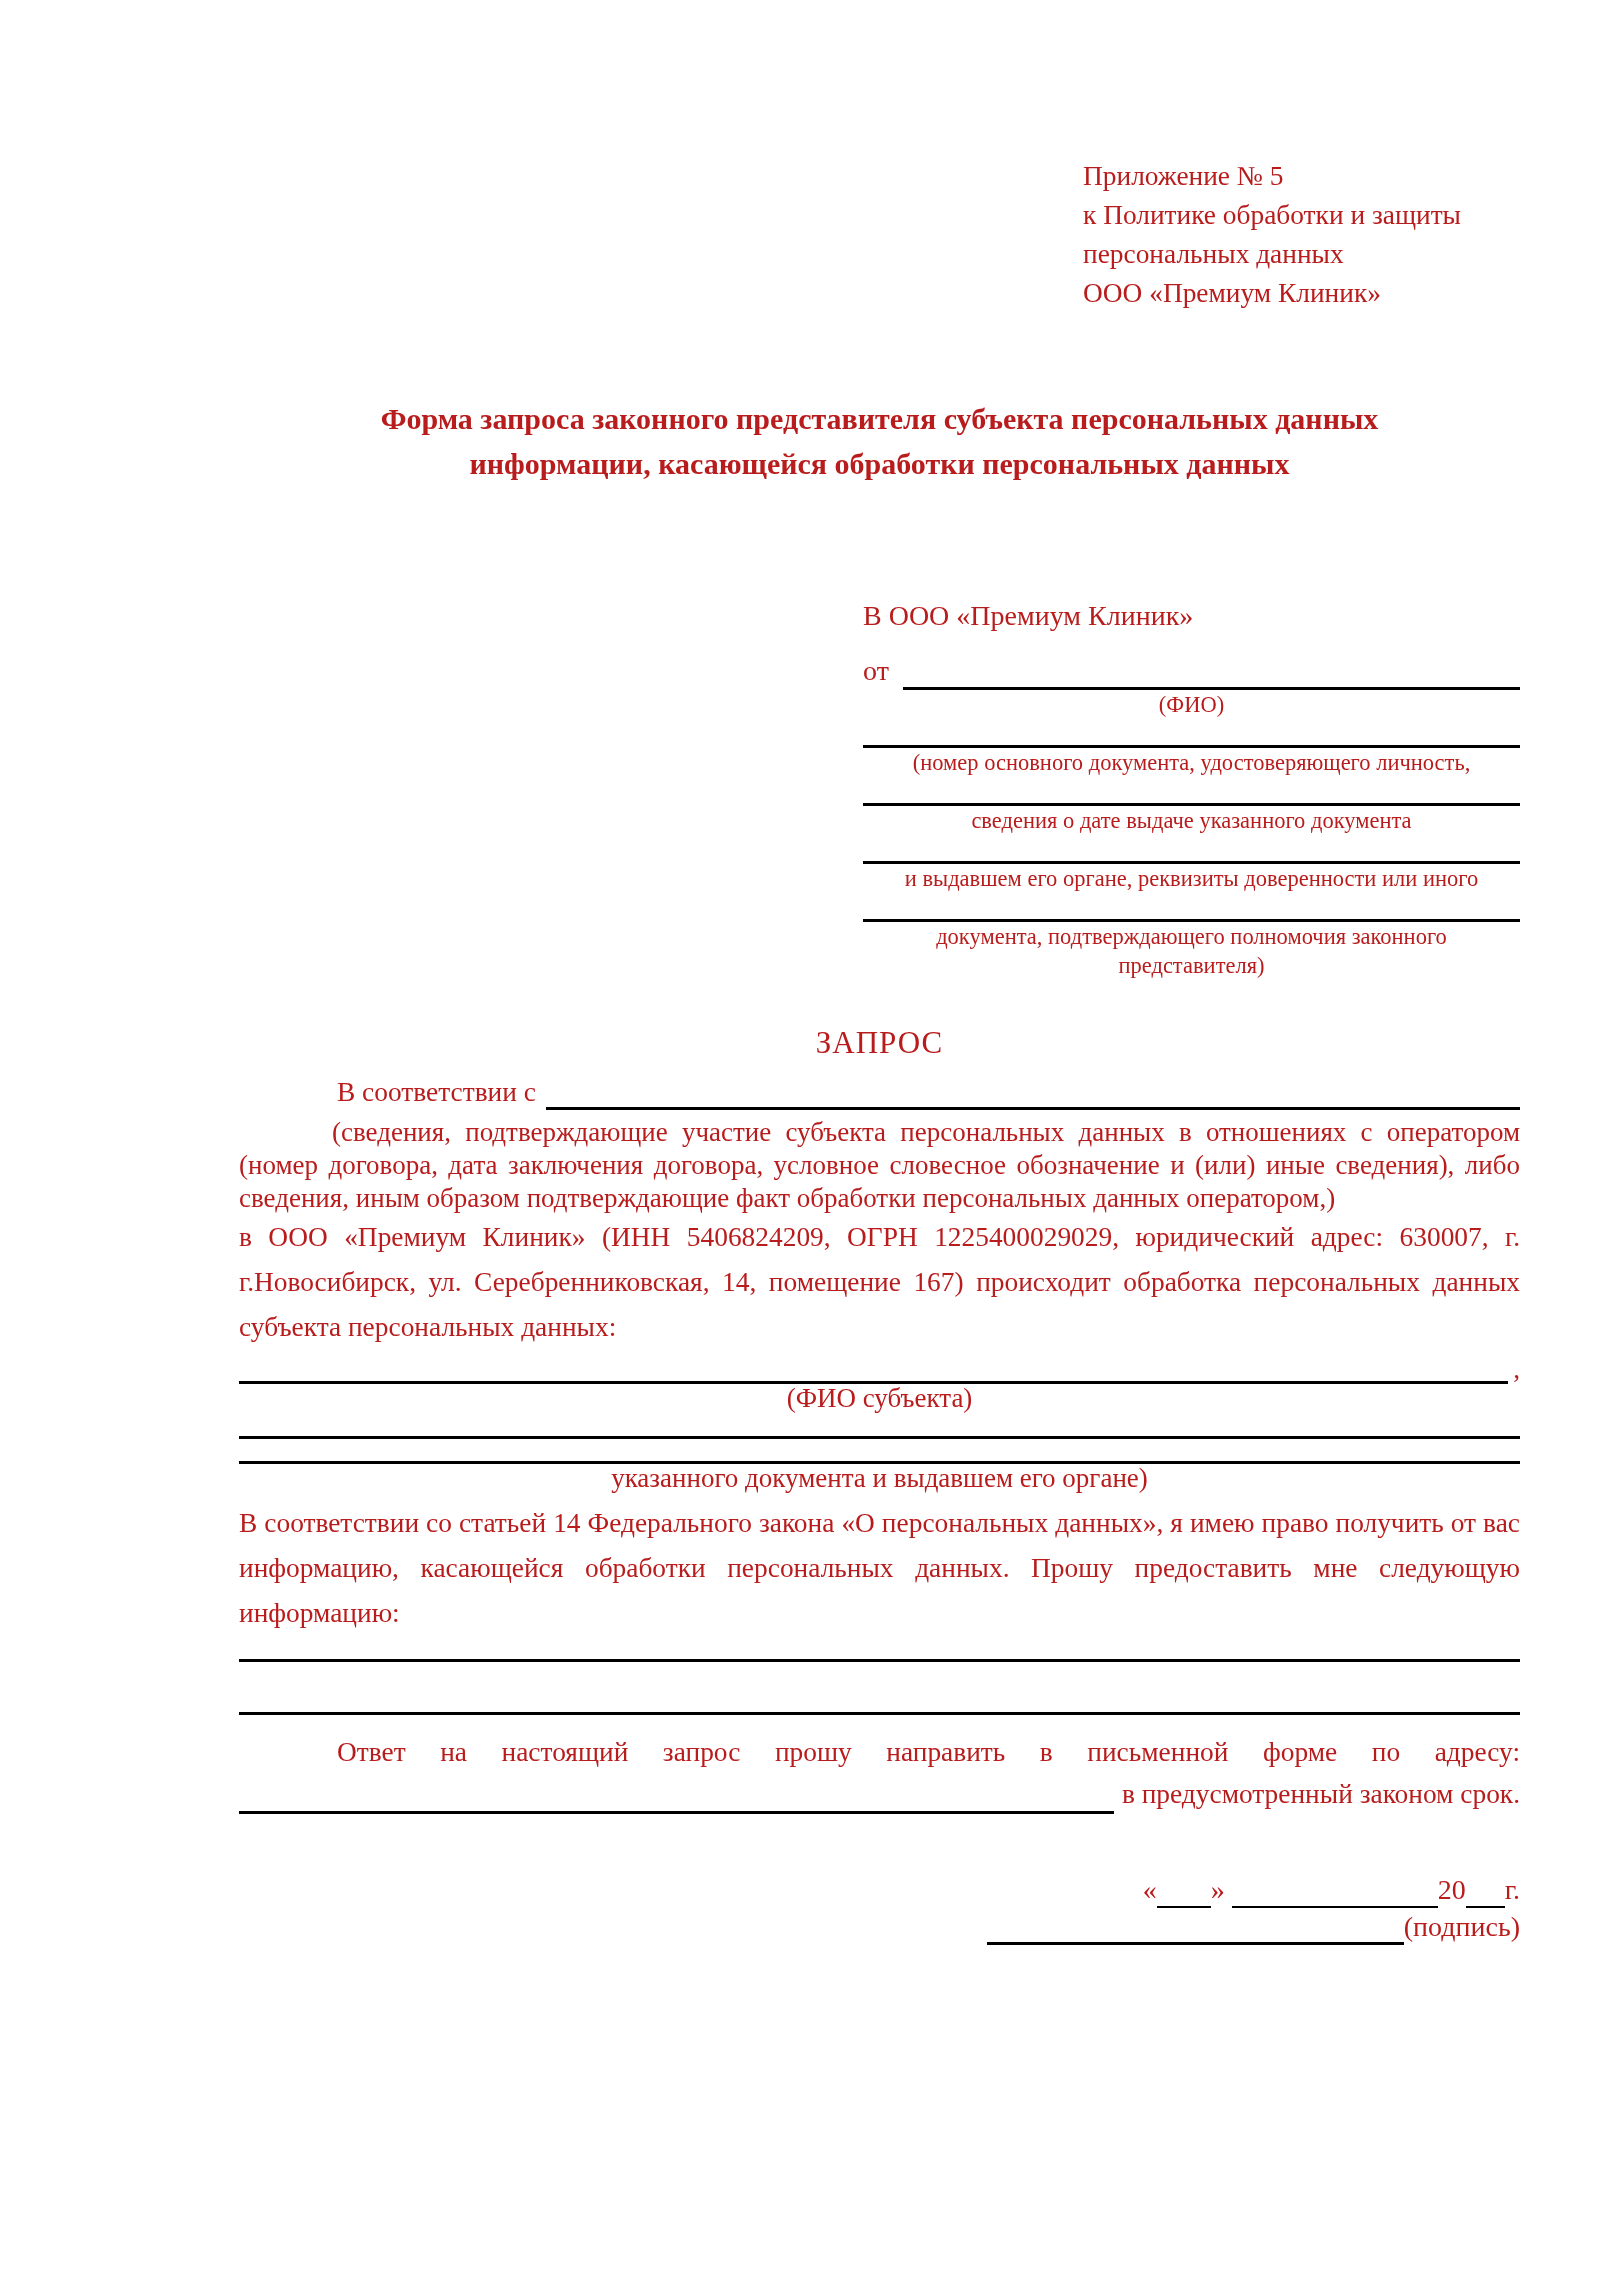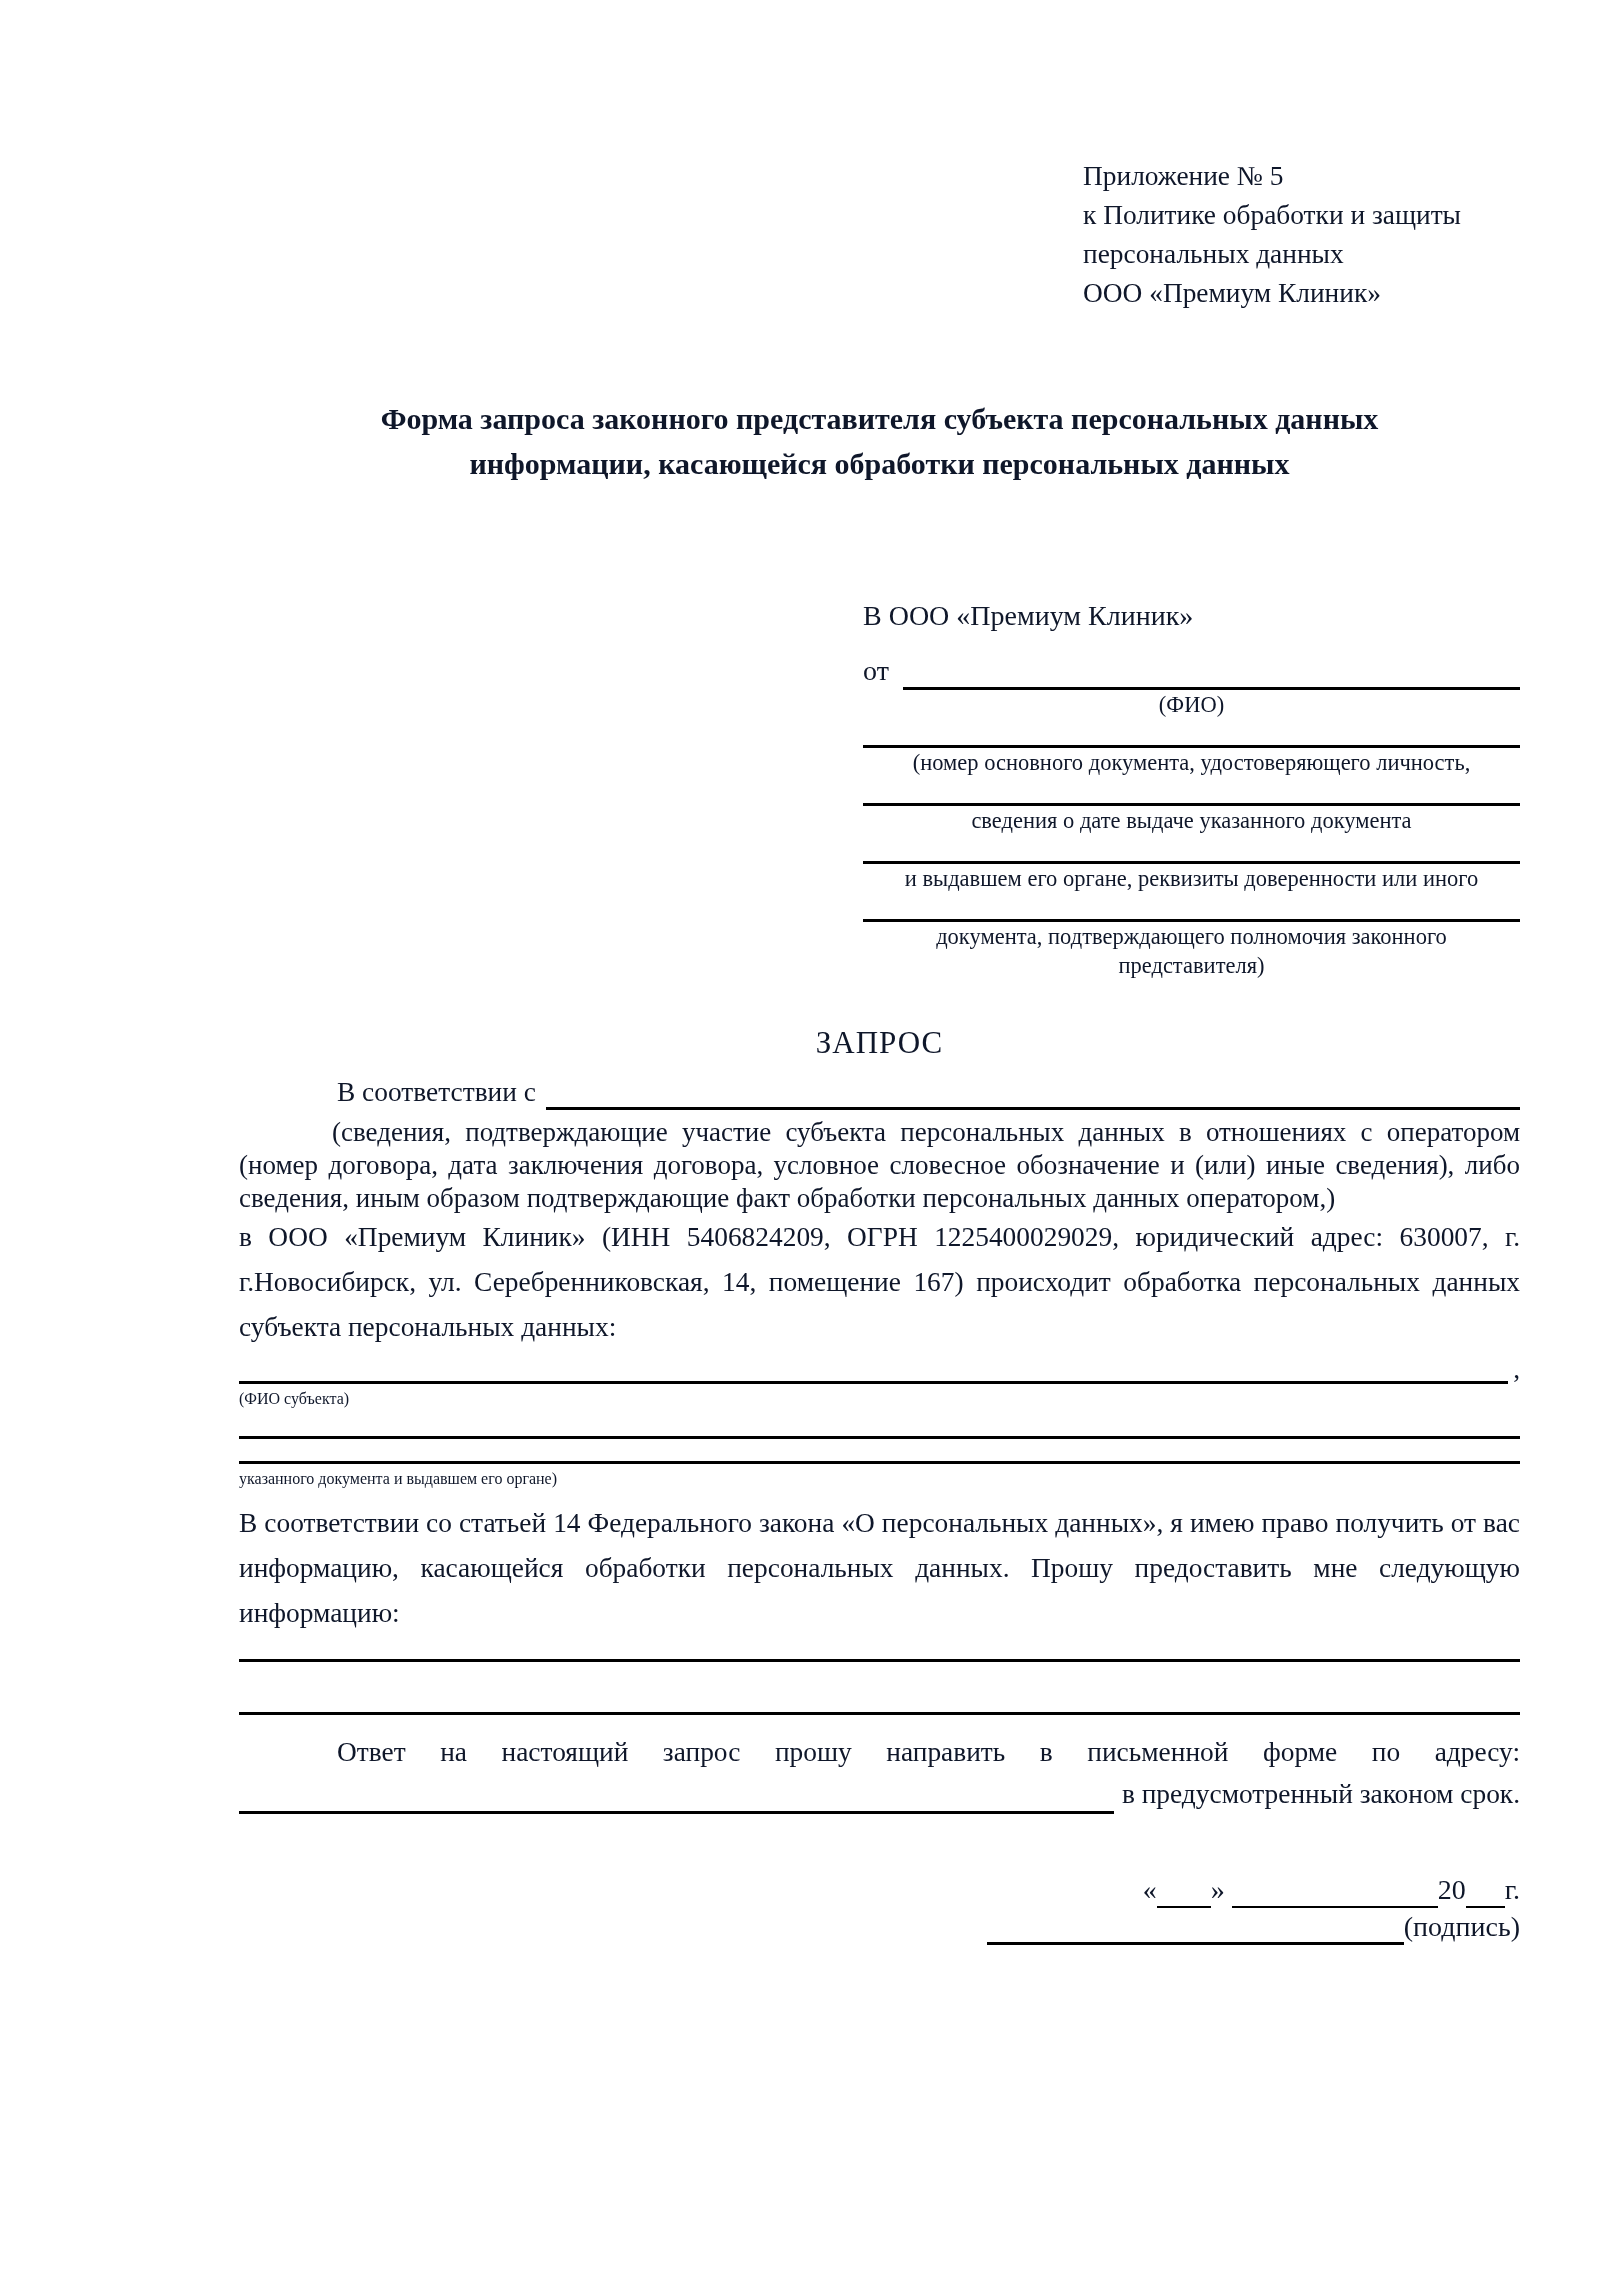--- a/index.html
+++ b/index.html
@@ -3,21 +3,21 @@
 <meta charset="utf-8">
 <style>
   * { box-sizing: border-box; margin: 0; padding: 0; }
   html, body { background: #e8e8e8; }
   .page {
     position: relative;
     width: 1621px;
     height: 2293px;
     margin: 0 auto;
     background: #ffffff;
-    color: #0f172a;
+    color: #b91c1c;
     font-family: "Liberation Serif", "DejaVu Serif", serif;
     overflow: hidden;
   }
   .content {
     margin-left: 239px;
     margin-right: 101px; 
   }
   
   .appendix {
     margin-left: 844px;
@@ -69,23 +69,23 @@
   }
   .body-par {
     font-size: 27.4px;
     line-height: 45px;
     text-align: justify;
   }
   .comma-row { display: flex; align-items: flex-end; font-size: 27.4px; margin-top: 3.9px; }
   .comma-row .blank { flex: 1; height: 31px; }
   .comma-row .comma { padding-left: 4.9px; line-height: 29px; }
   .cap-center {
-    font-size: 16px;
+    font-size: 27px;
     line-height: 29px;
-    text-align: left;
+    text-align: center;
   }
   .u-full { border-bottom: 3.9px solid #000; height: 25.5px; }
   .u-full.tall1 { height: 25.5px; margin-top: 0; }
   .u-full.tall2 { height: 53px; }
   .law-par { margin-top: 7.8px; }
   .answer1 {
     margin-top: 15.7px;
     font-size: 27.4px;
     line-height: 45px;
     text-align: justify;

